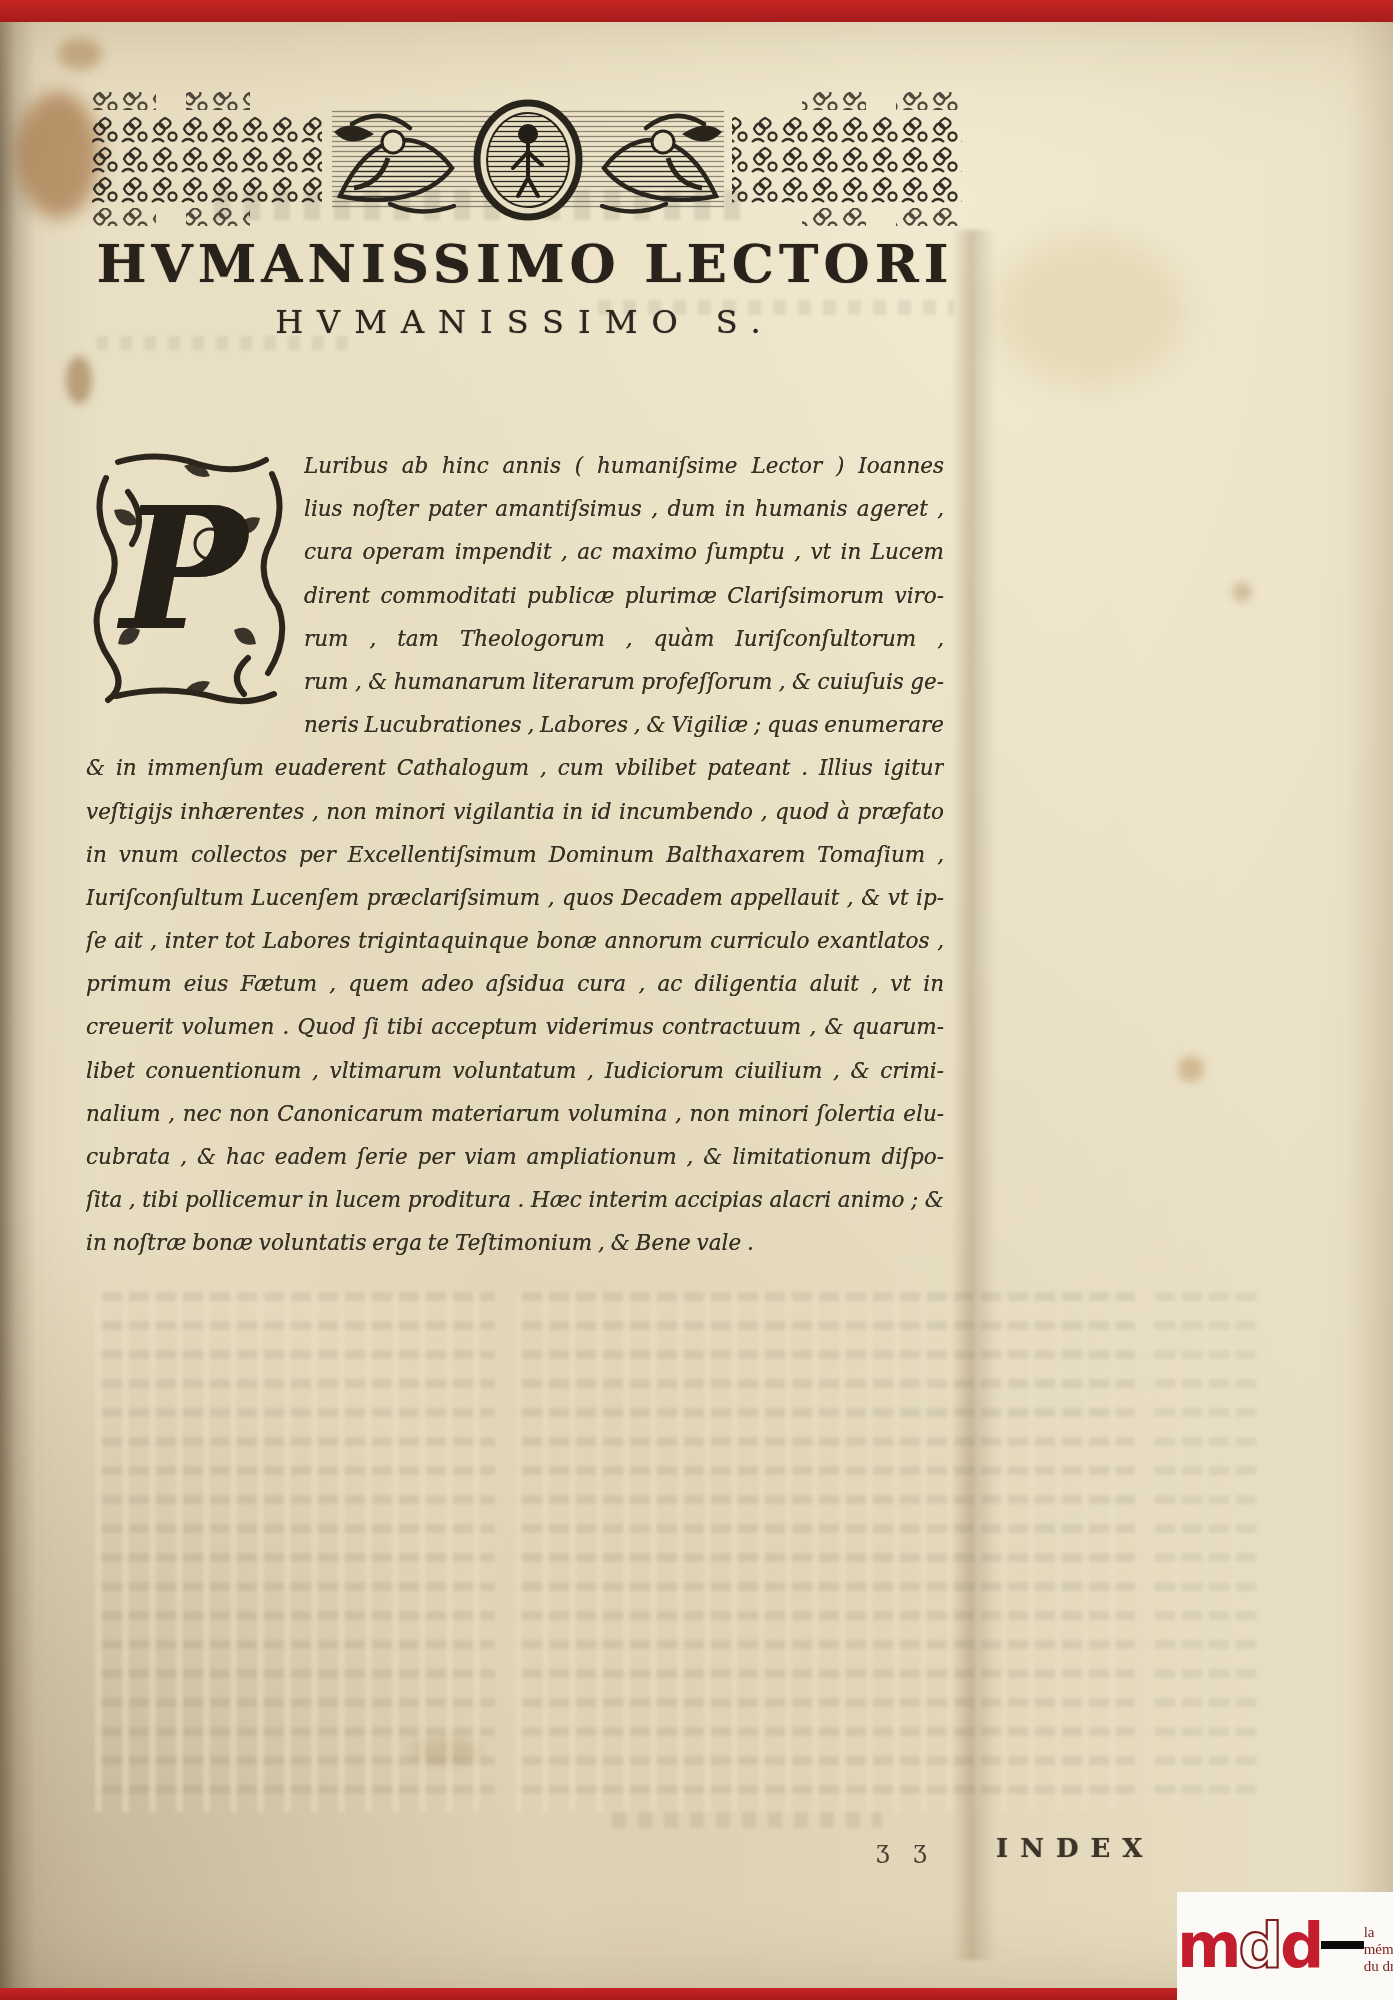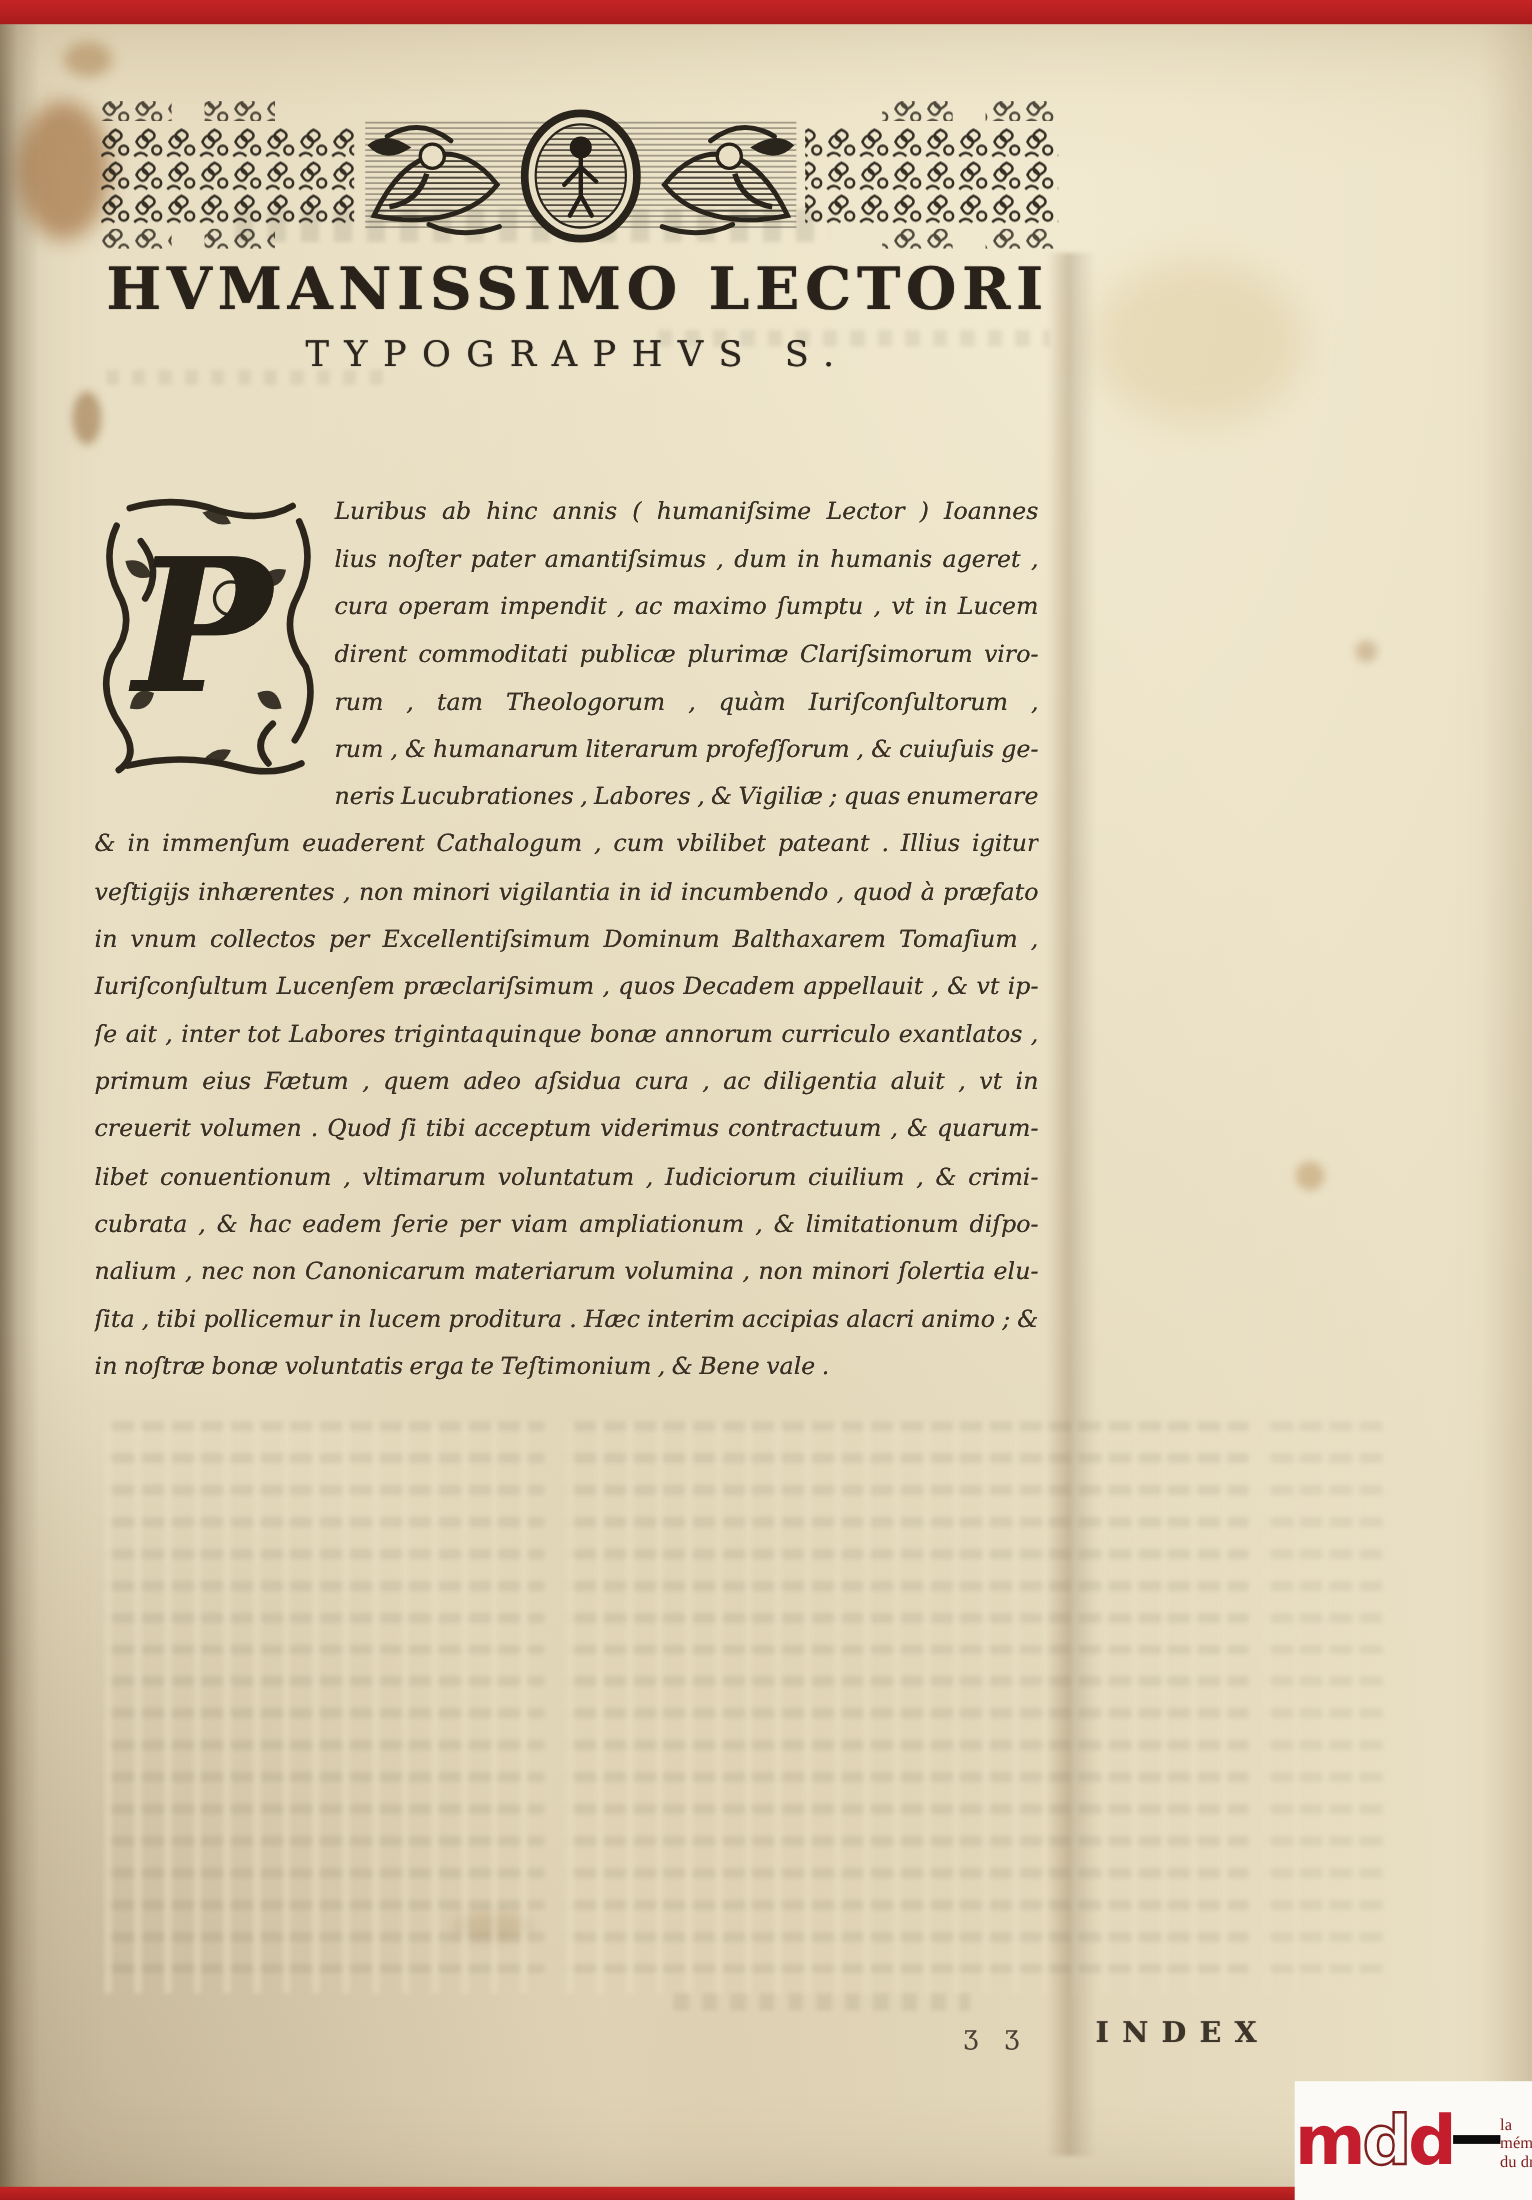--- a/index.html
+++ b/index.html
@@ -152,21 +152,21 @@
 
     <ellipse cx="438" cy="76" rx="51" ry="57" fill="#e9dfc4" stroke="#28231b" stroke-width="7"></ellipse>
     <ellipse cx="438" cy="76" rx="41" ry="47" fill="url(#hatch)" stroke="#28231b" stroke-width="2"></ellipse>
     <g stroke="#231e17" stroke-width="4" fill="none" stroke-linecap="round">
       <circle cx="438" cy="50" r="8" fill="#231e17"></circle>
       <path d="M438 58 V94 M438 68 L423 84 M438 68 L452 81 M438 94 L428 112 M438 94 L448 112"></path>
     </g>
   </svg>
 
   <div class="title">HVMANISSIMO LECTORI</div>
-  <div class="subtitle">TYPOGRAPHVS S.</div>
+  <div class="subtitle">HVMANISSIMO S.</div>
 
   <div class="para">
     <div class="dropcap-block">
       <svg viewBox="0 0 202 259" width="100%" height="100%">
         <g fill="none" stroke="#2b251c" stroke-width="6" stroke-linecap="round">
           <path d="M18 30 Q4 60 20 92 Q36 120 14 150 Q0 180 22 212 Q40 238 20 252"></path>
           <path d="M184 26 Q200 60 182 95 Q166 125 190 158 Q202 190 180 225"></path>
           <path d="M30 14 Q70 2 110 16 Q150 28 178 12"></path>
           <path d="M28 248 Q80 236 130 250 Q160 258 186 246"></path>
           <path d="M40 44 Q60 70 44 96"></path>
@@ -192,22 +192,22 @@
     <div class="bl j">rum , &amp; humanarum literarum profeſſorum , &amp; cuiuſuis ge-</div>
     <div class="bl j">neris Lucubrationes , Labores , &amp; Vigiliæ ; quas enumerare ſuperfluum eſſet ,</div>
     <div class="bl j">&amp; in immenſum euaderent Cathalogum , cum vbilibet pateant .  Illius igitur</div>
     <div class="bl j">veſtigijs inhærentes , non minori vigilantia in id incumbendo , quod à præfato Pa-</div>
     <div class="bl j">in vnum collectos per Excellentiſsimum Dominum Balthaxarem Tomaſium ,</div>
     <div class="bl j">Iuriſconſultum Lucenſem præclariſsimum , quos Decadem appellauit , &amp; vt ip-</div>
     <div class="bl j">ſe ait , inter tot Labores trigintaquinque bonæ annorum curriculo exantlatos ,</div>
     <div class="bl j">primum eius Fætum , quem adeo aſsidua cura , ac diligentia aluit , vt in magnum</div>
     <div class="bl j">creuerit volumen .  Quod ſi tibi acceptum viderimus contractuum , &amp; quarum-</div>
     <div class="bl j">libet conuentionum , vltimarum voluntatum , Iudiciorum ciuilium , &amp; crimi-</div>
+    <div class="bl j">nalium , nec non Canonicarum materiarum volumina , non minori ſolertia elu-</div>
     <div class="bl j">cubrata , &amp; hac eadem ſerie per viam ampliationum , &amp; limitationum diſpo-</div>
-    <div class="bl j">nalium , nec non Canonicarum materiarum volumina , non minori ſolertia elu-</div>
     <div class="bl j">ſita , tibi pollicemur in lucem proditura .  Hæc interim accipias alacri animo ; &amp;</div>
     <div class="bl">in noſtræ bonæ voluntatis erga te Teſtimonium , &amp; Bene vale .</div>
   </div>
 
   <div class="sig">ʒ ʒ</div>
   <div class="catchword">INDEX</div>
 
   <div class="mdd-box">
     <div class="mdd-word">
       <span>m</span><span class="outline">d</span><span>d</span>

